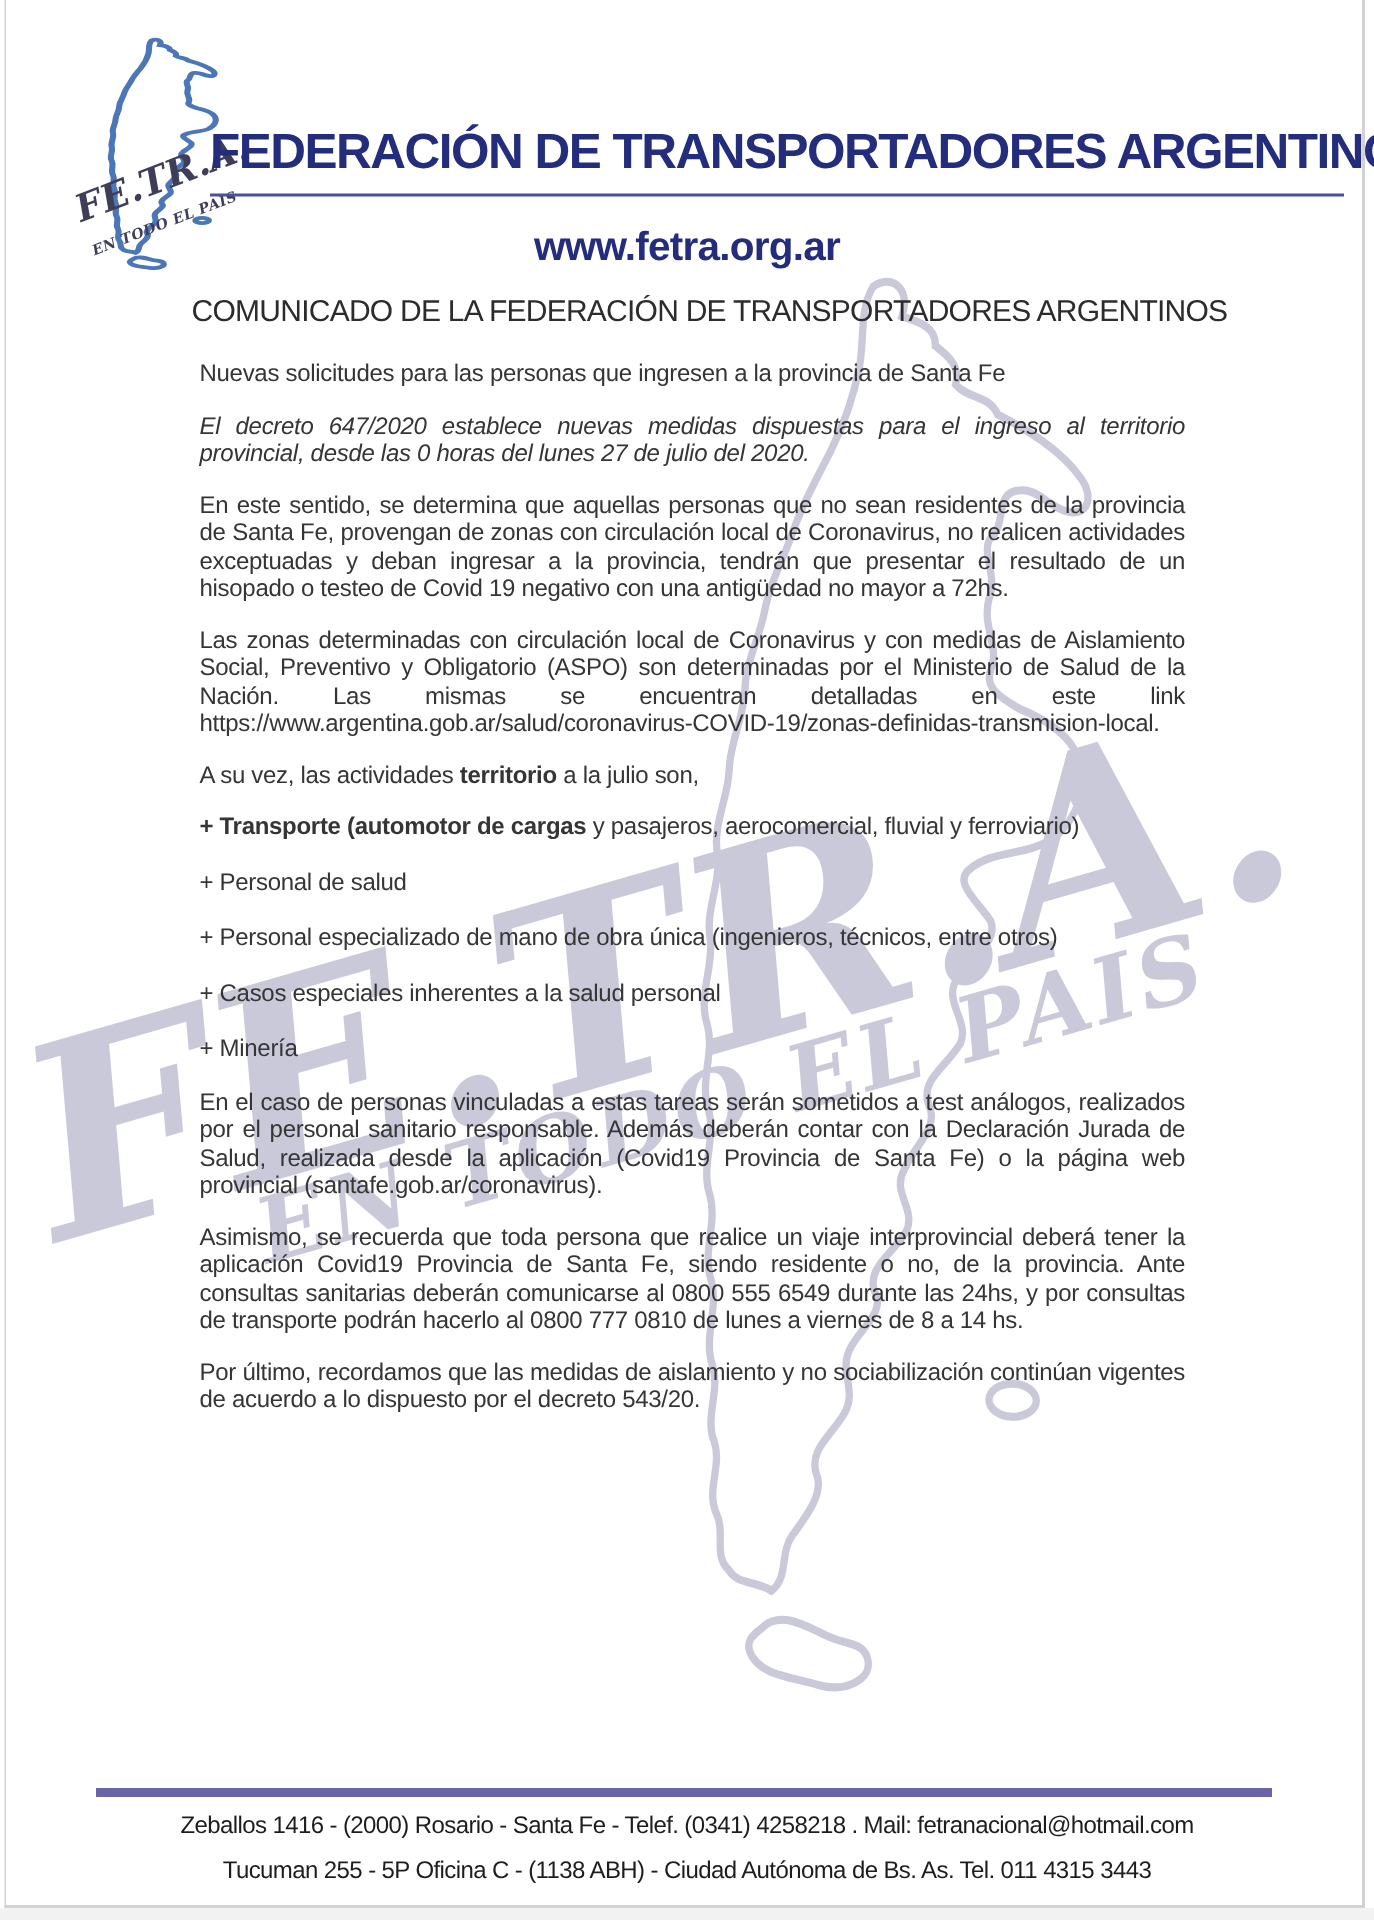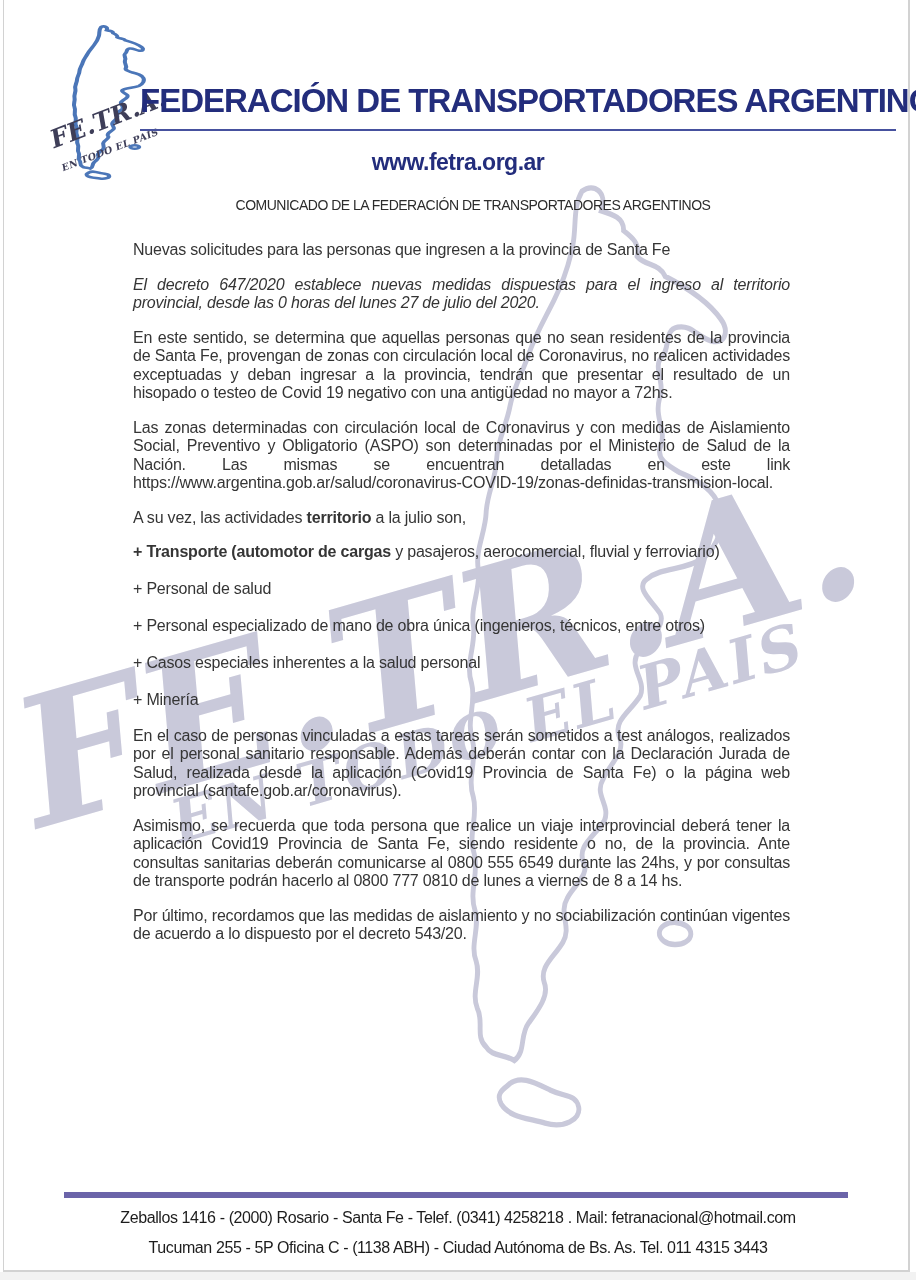--- a/index.html
+++ b/index.html
@@ -38,25 +38,25 @@
   #logo-slogan{left:12px;top:124px;width:136px;font-size:9.5px;letter-spacing:.4px;transform:rotate(-21deg);}
 
   #title{
     position:absolute;left:140px;top:82px;width:756px;
     color:#232d7c;font-size:33px;font-weight:bold;letter-spacing:-1px;
     text-align:center;padding-bottom:9px;border-bottom:2px solid #46519e;
     white-space:nowrap;
   }
   #website{
     position:absolute;left:0;top:149px;width:916px;text-align:center;
-    color:#232d7c;font-size:23px;font-weight:bold;letter-spacing:-0.5px;
+    color:#232d7c;font-size:27px;font-weight:bold;letter-spacing:-0.5px;
   }
   #heading{
     position:absolute;left:118px;top:197px;width:710px;text-align:center;
-    color:#2c2c2c;font-size:14px;letter-spacing:-0.5px;white-space:nowrap;
+    color:#2c2c2c;font-size:20px;letter-spacing:-0.5px;white-space:nowrap;
   }
 
   
   #body{
     position:absolute;left:133px;top:241px;width:657px;
     color:#353535;font-size:16px;line-height:18.5px;letter-spacing:-0.2px;
   }
   #body p{margin:0 0 16px 0;text-align:justify;overflow-wrap:anywhere;}
   #p2{margin-bottom:21px;font-style:italic;}
   #p3{margin-bottom:15px;}

